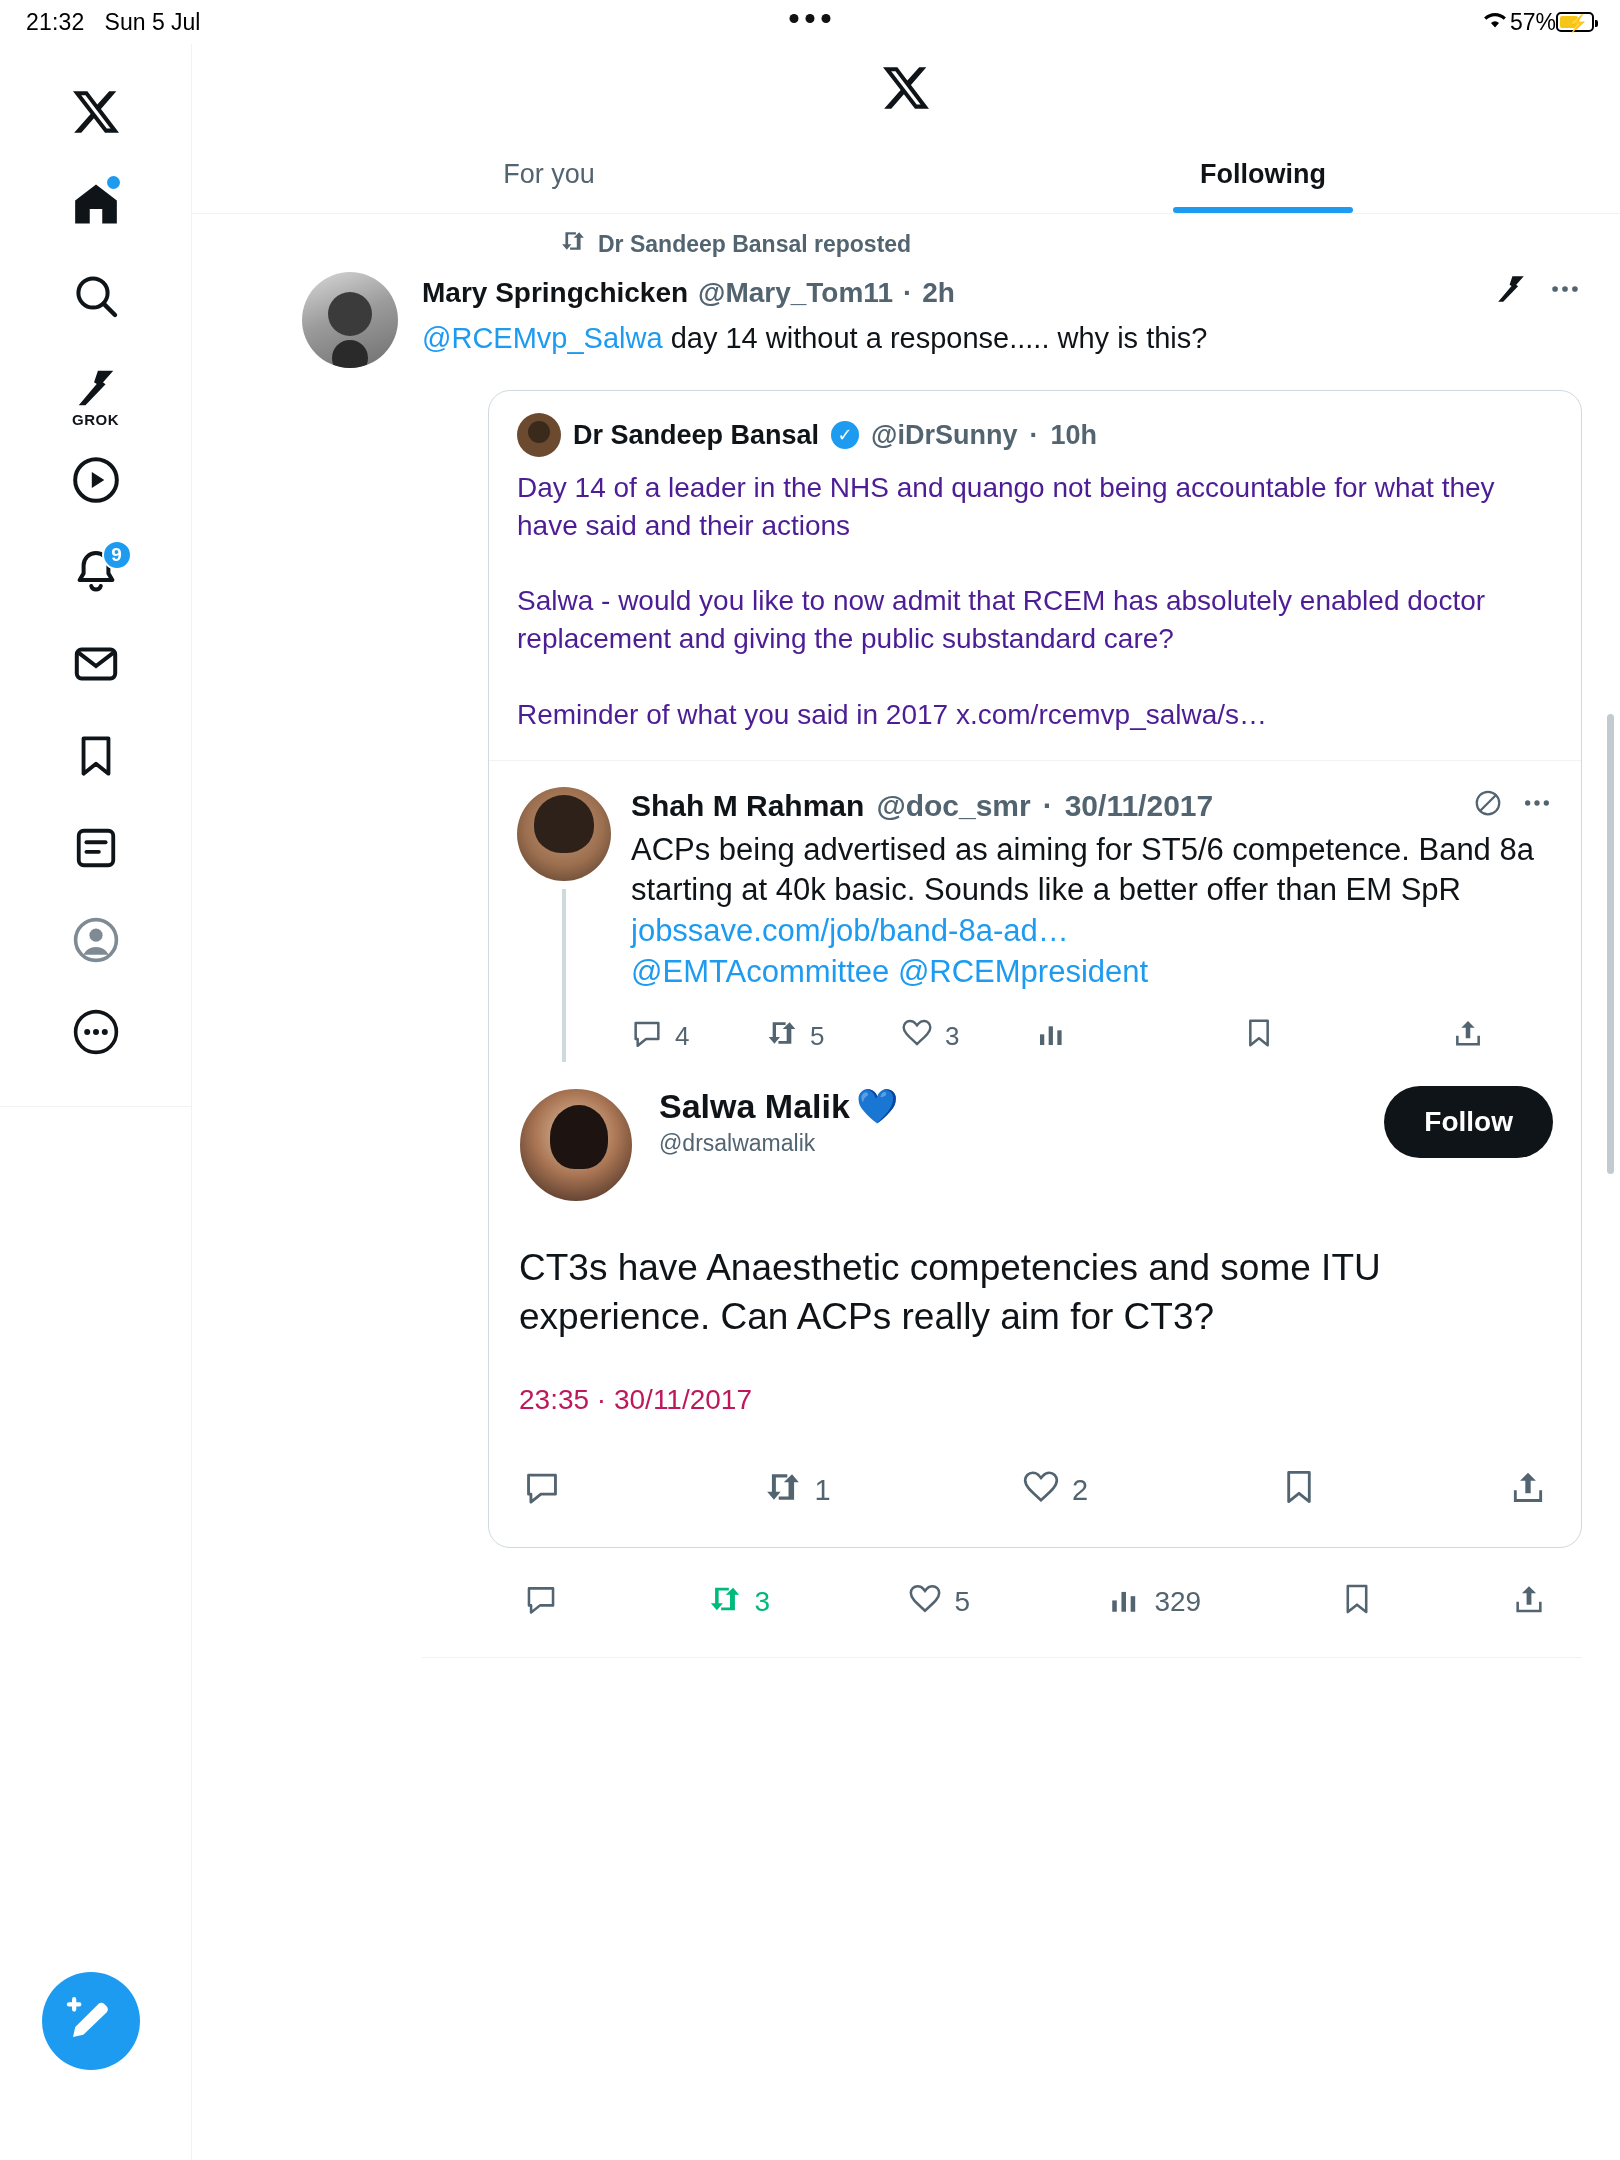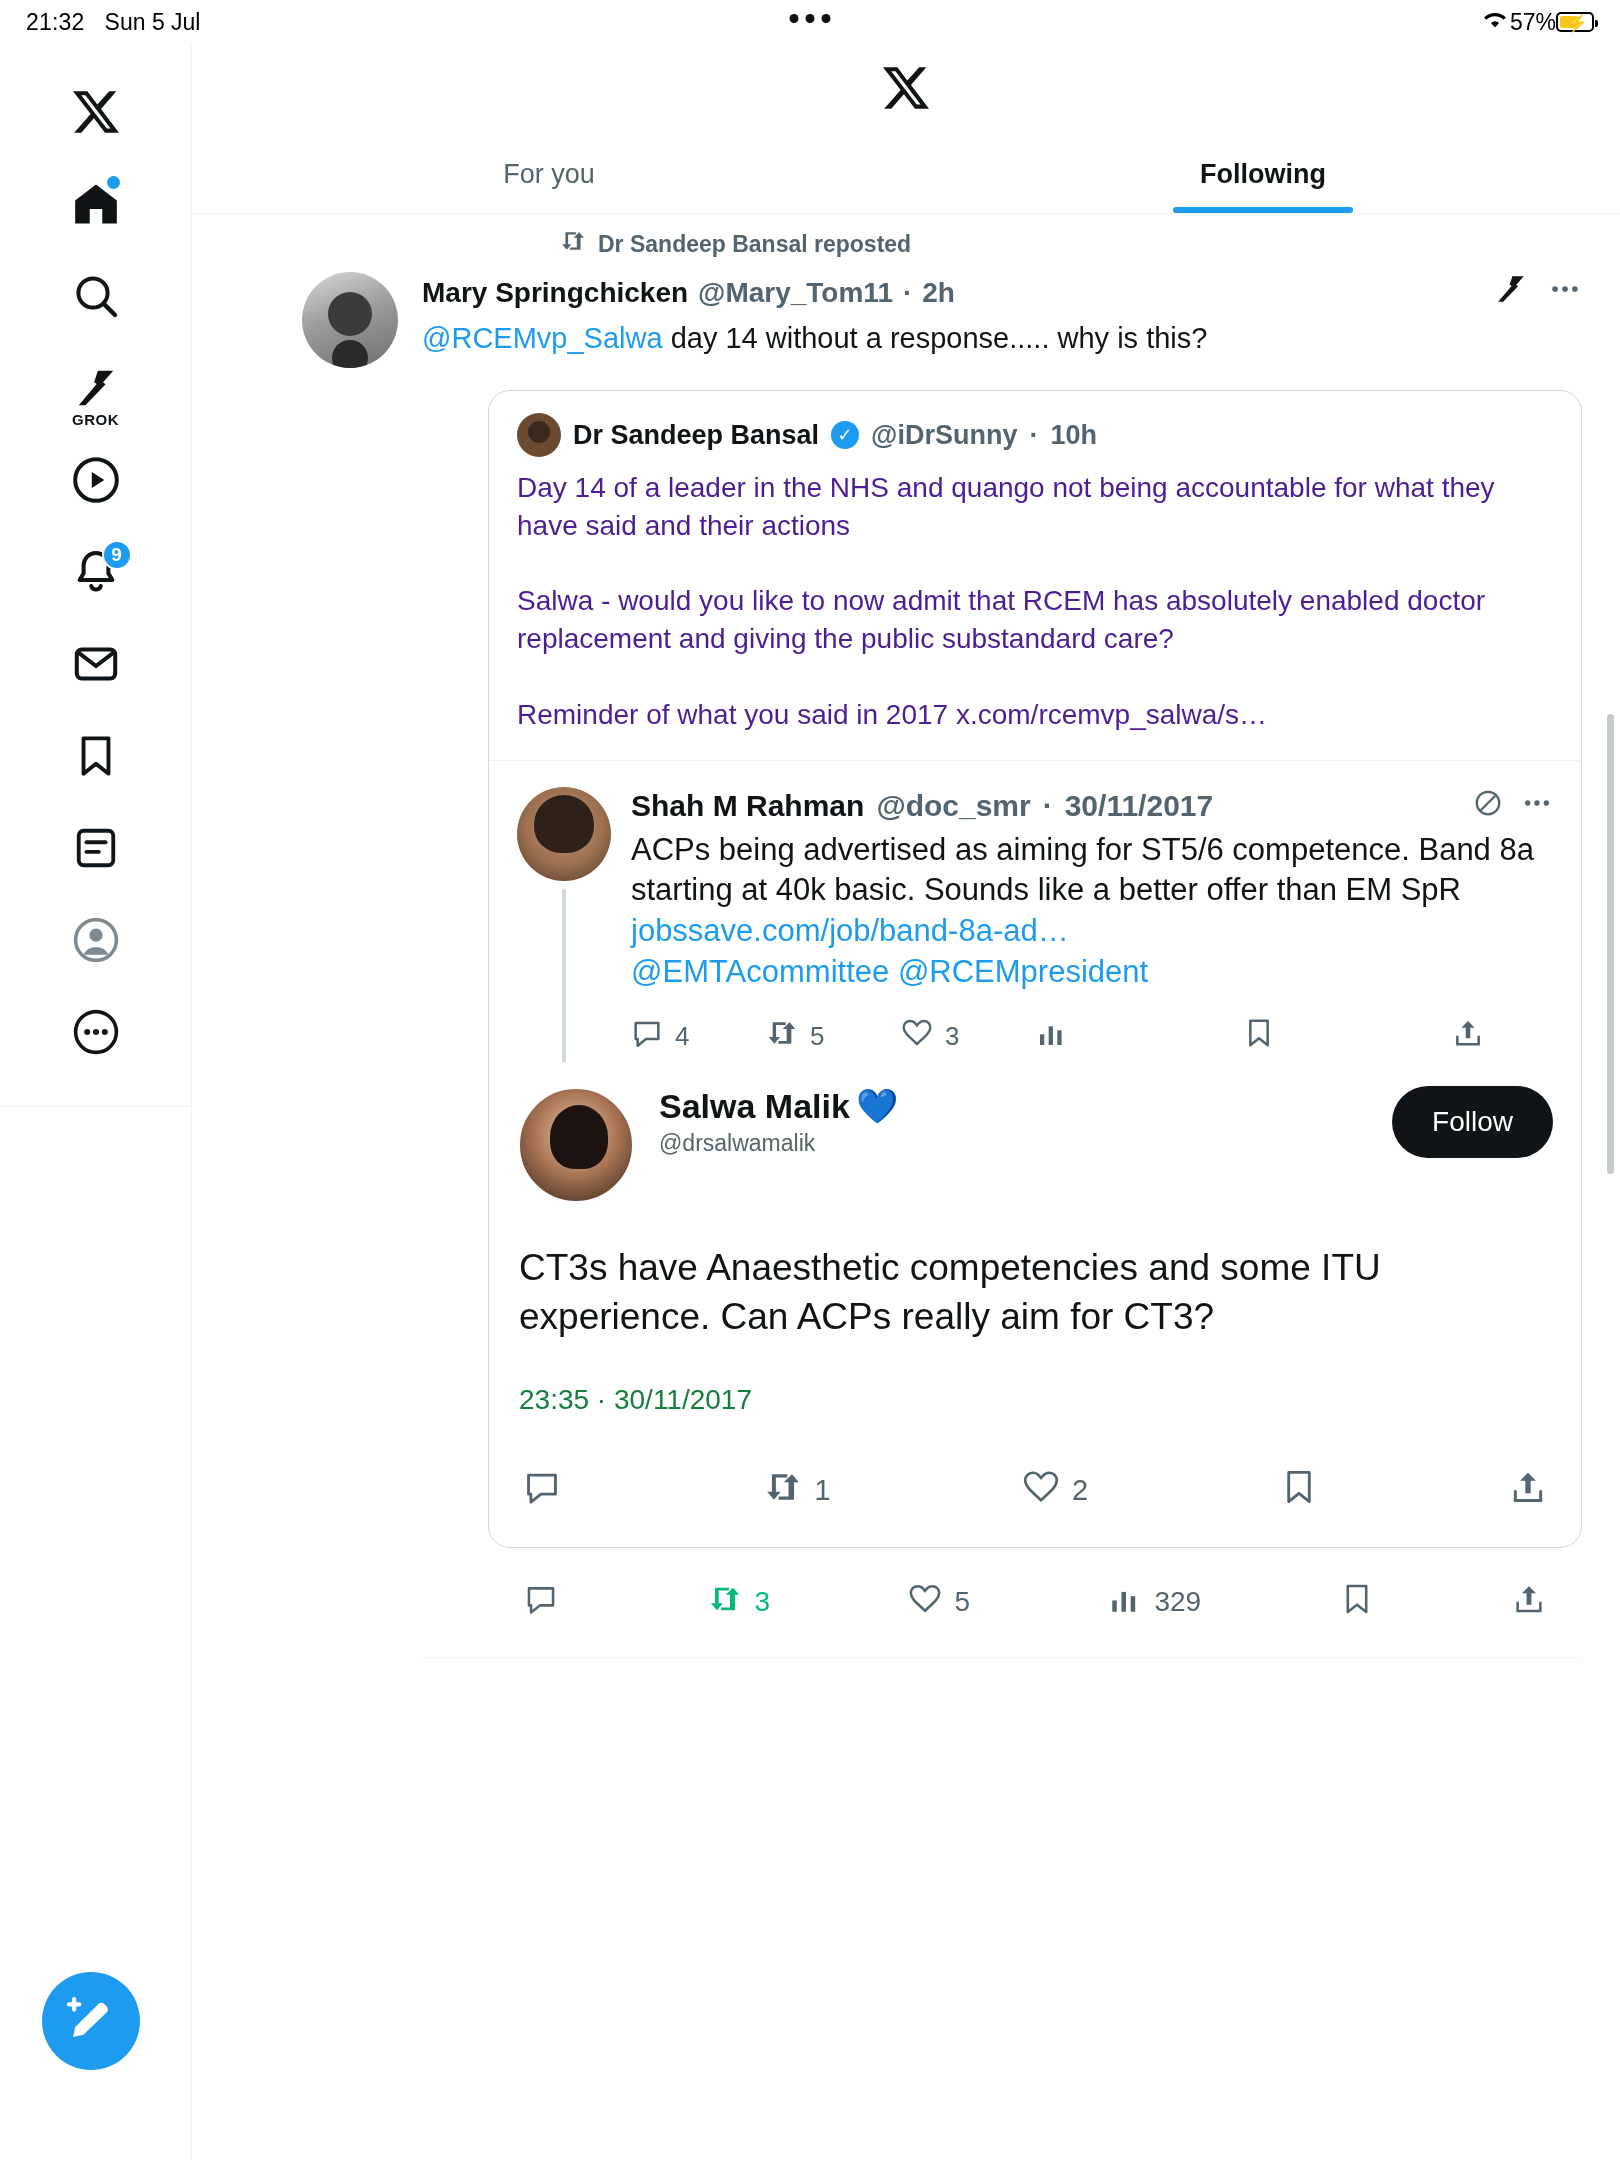--- a/index.html
+++ b/index.html
@@ -386,33 +386,33 @@
     color: #536471;
     margin-top: 4px;
   }
   .follow-btn {
     margin-left: auto;
     background: #0f1419;
     color: #fff;
     border: none;
     border-radius: 999px;
     font-size: 28px;
-    font-weight: 400;
+    font-weight: 700;
     padding: 20px 40px;
     font-family: "Liberation Sans", sans-serif;
   }
   .quoted-main-text {
     padding: 40px 30px 0 30px;
     font-size: 37px;
     line-height: 1.32;
   }
   .quoted-timestamp {
     padding: 42px 30px 0 30px;
     font-size: 28px;
-    color: #15803d;
+    color: #be185d;
   }
   .actions.quoted {
     padding: 28px 34px 34px 34px;
     justify-content: space-between;
     font-size: 29px;
   }
 
   
   .actions.outer {
     margin: 22px 38px 0 296px;

